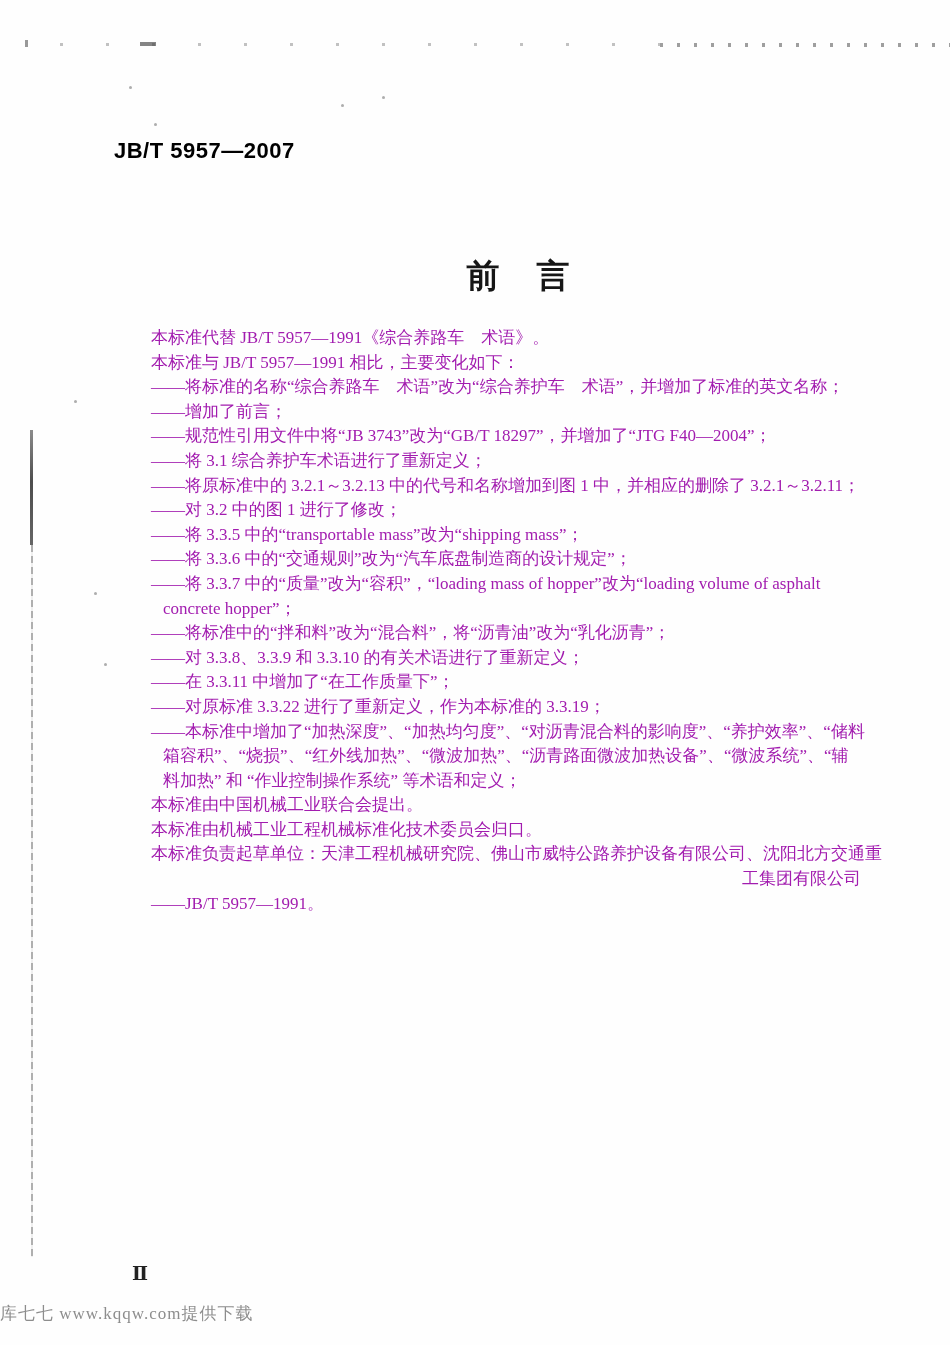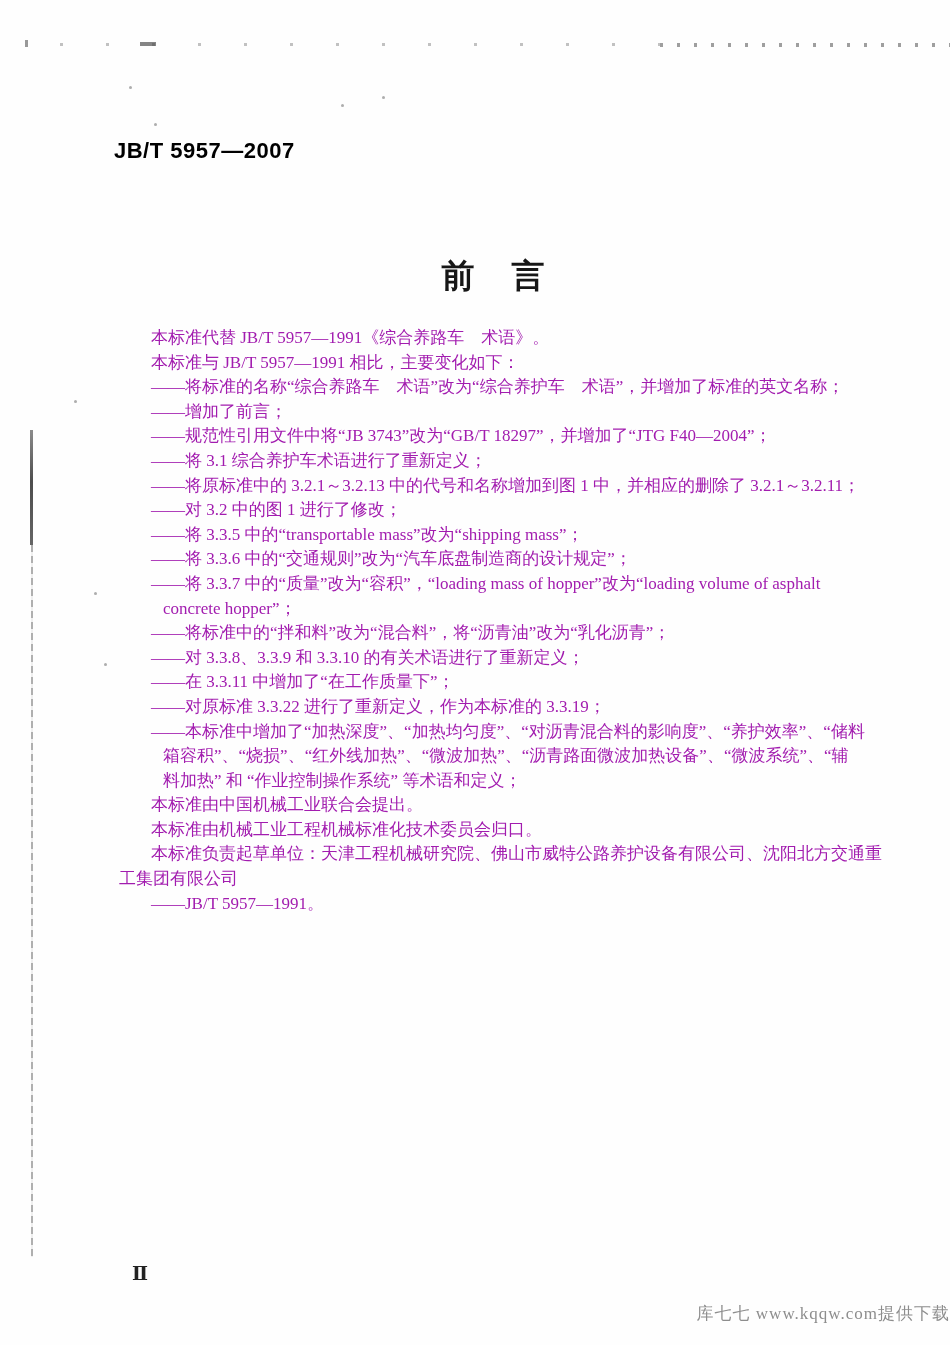--- a/index.html
+++ b/index.html
@@ -14,49 +14,49 @@
 
   
   .std-code{
     position:absolute;left:114px;top:138px;
     font-family:"Liberation Sans","DejaVu Sans",sans-serif;
     font-weight:bold;font-size:22px;letter-spacing:0.5px;color:#000000;
   }
 
   
   .doc-title{
-    position:absolute;left:124px;top:232px;width:740px;
+    position:absolute;left:149px;top:232px;width:740px;
     text-align:center;
     font-family:"Liberation Sans","DejaVu Sans",sans-serif;
     font-weight:bold;font-size:33px;color:#161616;
     letter-spacing:2px;
   }
 
   
   .body-block{
     position:absolute;left:119px;top:326px;width:742px;
     font-size:17px;line-height:24.6px;color:#a21caf;
   }
   .line{margin:0;white-space:nowrap;}
   .para{text-indent:32px;}
   .item{padding-left:44px;text-indent:-12px;}
   .cont{padding-left:44px;}
-  .flush{text-indent:0;}
+  .flush{text-indent:0;text-align:right;}
 
   
   .page-num{
     position:absolute;left:132px;top:1262px;
     font-size:19px;font-weight:bold;color:#222;
     font-family:"Liberation Serif","DejaVu Serif",serif;
   }
 
   
   .watermark{
     position:absolute;left:0;top:1302px;width:950px;
-    text-align:right;font-size:17px;color:#8d8d8d;
+    text-align:left;font-size:17px;color:#8d8d8d;
     letter-spacing:1px;
   }
 
   
   .artifact{position:absolute;pointer-events:none;}
   .top-dashes-light{
     left:60px;top:43px;width:600px;height:3px;opacity:.30;
     background:repeating-linear-gradient(90deg,#333 0 3px,transparent 3px 46px);
   }
   .top-dashes-dense{

